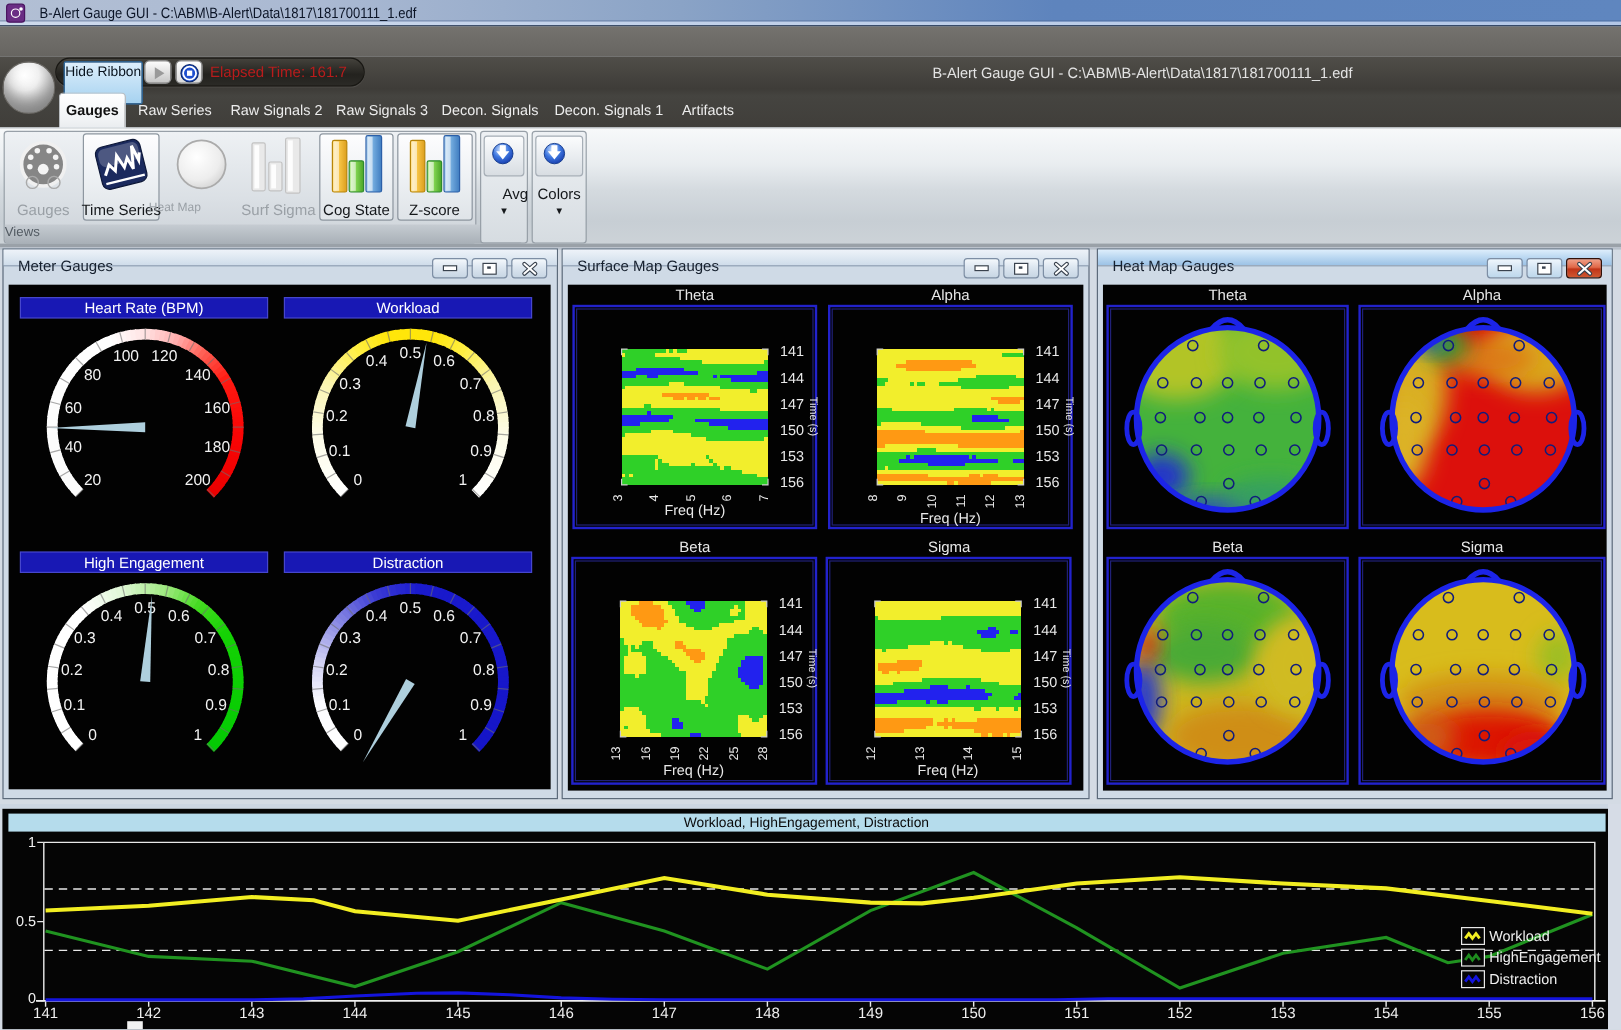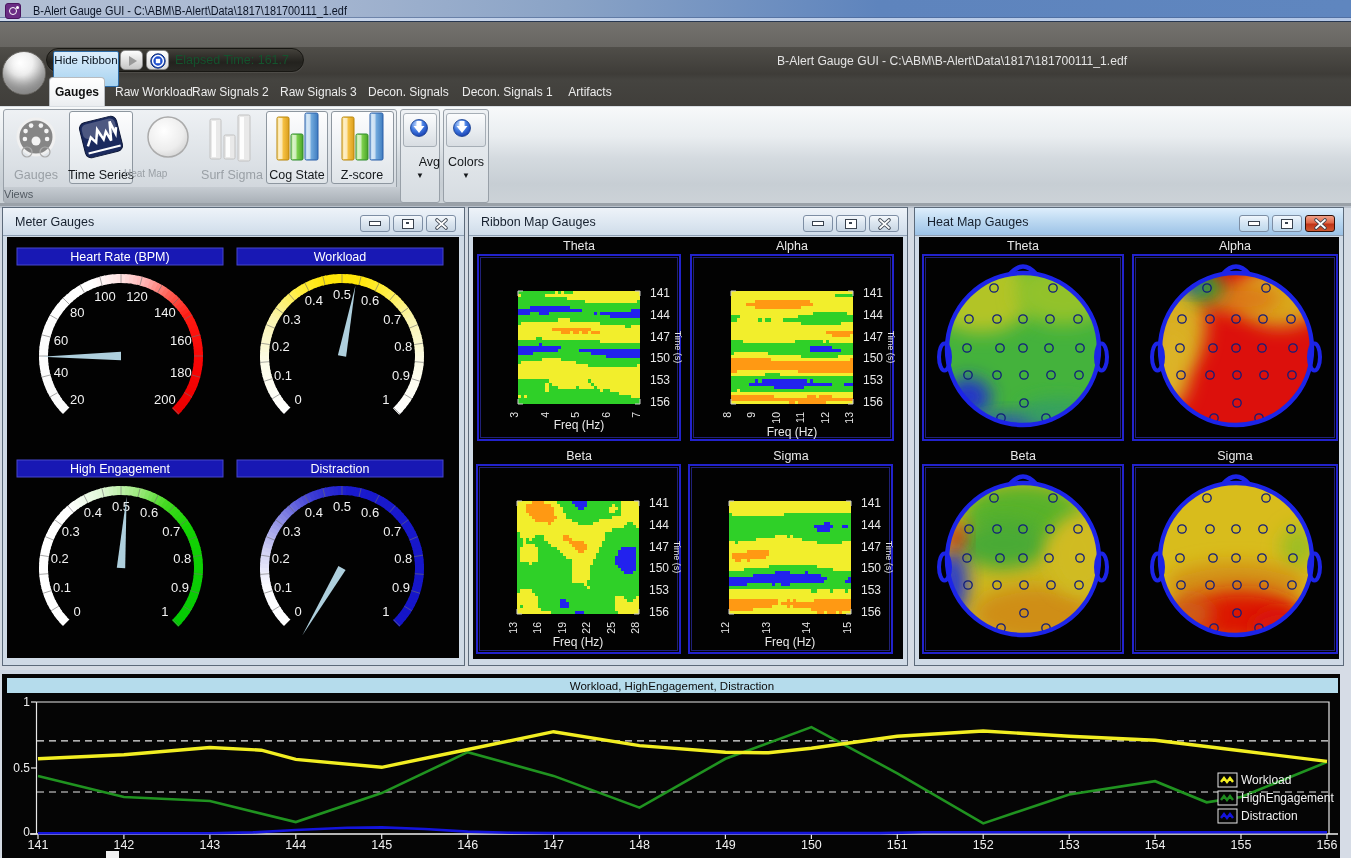--- a/index.html
+++ b/index.html
@@ -1,18 +1,18 @@
 <!DOCTYPE html>
 <html><head><meta charset="utf-8"><style>
 *{margin:0;padding:0;box-sizing:border-box}
 body{width:1351px;height:858px;position:relative;font-family:"Liberation Sans",sans-serif;background:#d4dbe4;overflow:hidden}
 .abs{position:absolute}
 svg text{font-family:"Liberation Sans",sans-serif}
 .b{fill:#2222ee}.g{fill:#2fd028}.y{fill:#f2ee2c}.o{fill:#ff9913}
-.ptitle{position:absolute;left:0;top:0;right:0;height:28px;border-bottom:1px solid #8fa0b4}
+.ptitle{position:absolute;left:0;top:0;right:0;height:14px;border-bottom:1px solid #8fa0b4}
 .pbtn{position:absolute;top:7px;width:30px;height:17px;border:1px solid #7d8ea4;border-radius:3px;background:linear-gradient(#f4f8fc,#dce6f0 45%,#c8d6e4);}
 .wtab{position:absolute;top:77px;color:#ececec;font-size:12px;line-height:30px;text-align:center;white-space:nowrap}
 </style></head><body>
 <div class="abs" style="left:0;top:0;width:1351px;height:22px;background:linear-gradient(to right,#b2bfd4 0%,#aab9d2 20%,#8aa3c6 42%,#5e84bd 65%,#5f86bf 100%)">
 <div class="abs" style="left:0;top:17px;width:1351px;height:1px;background:rgba(70,95,140,.55)"></div>
 <div class="abs" style="left:0;top:18px;width:1351px;height:3px;background:linear-gradient(to right,#cdd9ec,#b2c6e6)"></div>
 <div class="abs" style="left:0;top:21px;width:1351px;height:1px;background:#273751"></div>
 <div class="abs" style="left:5px;top:3px;width:16px;height:16px;background:#6a2d84;border-radius:3px;border:1px solid #4a1560">
 <div class="abs" style="left:3px;top:3px;width:8px;height:8px;border:1.5px solid #fff;border-radius:50%"></div>
 <div class="abs" style="left:10px;top:2px;width:3px;height:3px;background:#fff;border-radius:50%"></div>
@@ -26,25 +26,25 @@
 <div class="abs" style="left:120px;top:50px;width:23px;height:20px;background:linear-gradient(#fdfdfd,#c6c6c6);border:1px solid #8a8a8a;border-radius:5px">
 <div class="abs" style="left:8px;top:5px;width:0;height:0;border-left:8px solid #9a9a9a;border-top:5px solid transparent;border-bottom:5px solid transparent"></div>
   </div>
 <div class="abs" style="left:146px;top:50px;width:23px;height:20px;background:linear-gradient(#ffffff,#dadada);border:1px solid #8a8a8a;border-radius:5px">
 <svg class="abs" style="left:2.5px;top:1.5px" width="16" height="16">
       <circle cx="8" cy="8" r="7.2" fill="#1d4ecf" stroke="#0d2a6e" stroke-width="1"></circle>
       <circle cx="8" cy="8" r="5.4" fill="none" stroke="#fff" stroke-width="1.5"></circle>
       <rect x="5.8" y="5.8" width="4.4" height="4.4" fill="#fff"></rect>
     </svg>
   </div>
-<div class="abs" style="left:175px;top:53px;font-size:12.5px;color:#14532d">Elapsed Time: 161.7</div>
+<div class="abs" style="left:175px;top:53px;font-size:12.5px;color:#b91c1c">Elapsed Time: 161.7</div>
 <div class="abs" style="left:777px;top:54px;font-size:12.5px;color:#e4e4e4;transform:scaleX(0.97);transform-origin:0 0;white-space:nowrap">B-Alert Gauge GUI - C:\ABM\B-Alert\Data\1817\181700111_1.edf</div>
 <div class="abs" style="left:2px;top:51px;width:44px;height:44px;border-radius:50%;background:radial-gradient(circle at 40% 26%,#ffffff 0%,#f2f2f2 32%,#c0c0c0 62%,#8e8e8e 100%);border:1px solid #6a6864;box-shadow:inset 0 -11px 12px rgba(100,100,100,.5)"></div>
 <div class="abs" style="left:49px;top:77px;width:56px;height:30px;background:linear-gradient(#ffffff,#f2f4f6 70%,#e9ecef);border-radius:4px 4px 0 0;border:1px solid #b8bcc0;border-bottom:none;color:#101010;font-weight:bold;font-size:12px;text-align:center;line-height:29px">Gauges</div>
-<div class="wtab" style="left:115px;width:60px">Raw Workload</div>
+<div class="wtab" style="left:115px;width:60px">Raw Series</div>
 <div class="wtab" style="left:192px;width:72px">Raw Signals 2</div>
 <div class="wtab" style="left:280px;width:72px">Raw Signals 3</div>
 <div class="wtab" style="left:368px;width:80px">Decon. Signals</div>
 <div class="wtab" style="left:462px;width:88px">Decon. Signals 1</div>
 <div class="wtab" style="left:565px;width:50px">Artifacts</div>
 <div class="abs" style="left:0;top:106px;width:1351px;height:1px;background:#d8dde2"></div>
 <div class="abs" style="left:0;top:107px;width:1351px;height:99px;background:linear-gradient(#f7f9fa 0%,#e9edf0 30%,#d4dadf 52%,#c7ced4 78%,#cdd3d8 100%)">
 <div class="abs" style="left:0;top:96px;width:1351px;height:3px;background:#9aa1a8"></div>
 </div>
 <div class="abs" style="left:3px;top:109px;width:394px;height:94px;border:1px solid #98a0a8;border-radius:3px;background:linear-gradient(#eef1f4,#dbe0e5 60%,#ccd2d8)">
@@ -160,21 +160,21 @@
       <div class="pbtn" style="left:423px;">
         <svg class="abs" style="left:0;top:0" width="30" height="17">
           <path d="M10 4 L19 12 M19 4 L10 12" stroke="#39424e" stroke-width="3.6" stroke-linecap="round"></path>
           <path d="M10 4 L19 12 M19 4 L10 12" stroke="#fff" stroke-width="1.7" stroke-linecap="round"></path>
         </svg>
       </div>
     </div>
   </div>
 <div class="abs" style="left:468px;top:207px;width:440px;height:459px;border:1px solid #5c6a7a;background:#cfdae6">
     <div class="ptitle" style="background:linear-gradient(#eef3f9,#dde7f1 55%,#cfdcea)">
-      <div class="abs" style="left:12px;top:0;font-size:12.5px;color:#16202e;line-height:29px">Ribbon Map Gauges</div>
+      <div class="abs" style="left:12px;top:0;font-size:12.5px;color:#16202e;line-height:29px">Surface Map Gauges</div>
       <div class="pbtn" style="left:334px;">
         <div class="abs" style="left:8px;top:5px;width:12px;height:5px;background:#fff;border:1.2px solid #39424e"></div>
       </div>
       <div class="pbtn" style="left:367px;">
         <div class="abs" style="left:8px;top:2.5px;width:12px;height:10px;border:1.6px solid #39424e;background:#fff">
           <div class="abs" style="left:2.6px;top:2px;width:3.6px;height:2.4px;border:1.3px solid #39424e"></div>
         </div>
       </div>
       <div class="pbtn" style="left:400px;">
         <svg class="abs" style="left:0;top:0" width="30" height="17">

